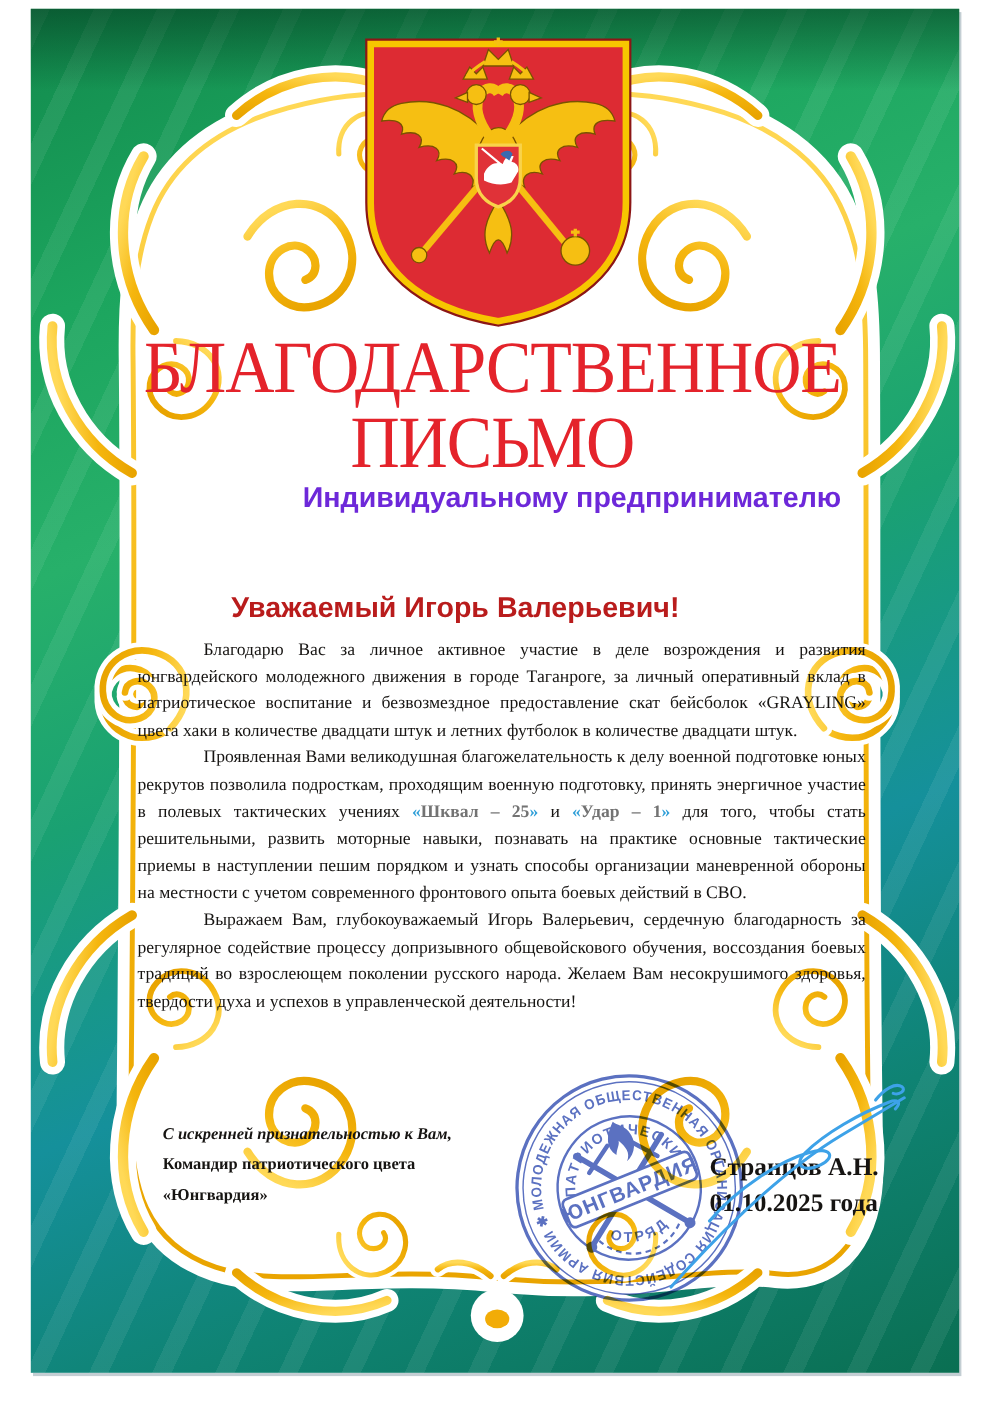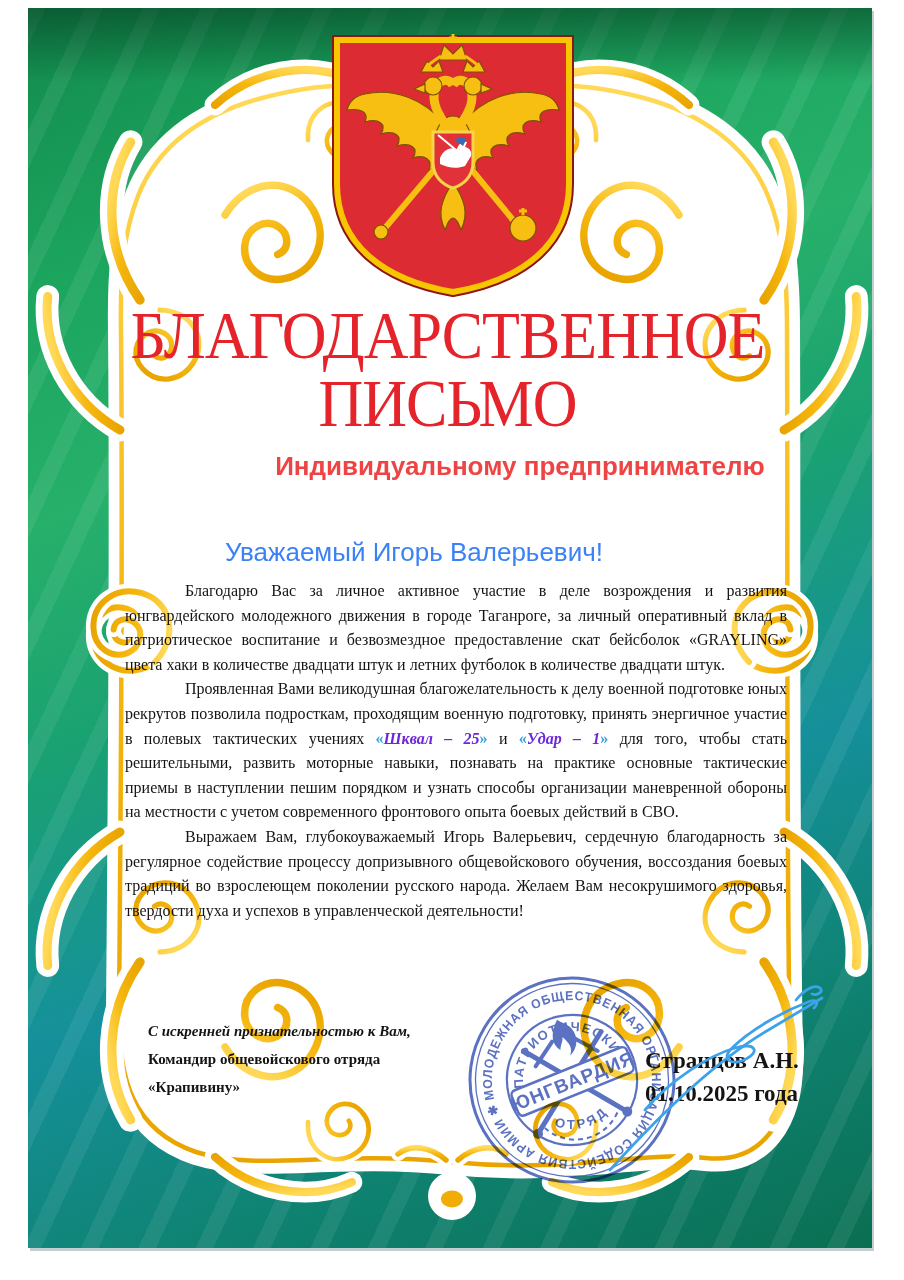--- a/index.html
+++ b/index.html
@@ -27,36 +27,36 @@
   .title-line{
     position:absolute;left:125px;width:645px;text-align:center;
     color:#e4232b;font-family:"Liberation Serif",serif;
     font-size:62px;font-weight:normal;letter-spacing:-1px;line-height:1;
     transform:scaleY(1.08);
   }
   .title-1{top:304px;}
   .title-2{top:372px;}
 
   .addressee{
-    position:absolute;left:240px;top:448px;width:560px;text-align:center;
+    position:absolute;left:240px;top:434px;width:560px;text-align:center;
     font-family:"Liberation Sans",sans-serif;font-weight:bold;
-    font-size:26px;line-height:37px;color:#ef4444;
+    font-size:26px;line-height:37px;color:#6d28d9;
   }
   .salutation{
     position:absolute;left:125px;top:537px;width:578px;text-align:center;
-    font-family:"Liberation Sans",sans-serif;font-weight:normal;
-    font-size:26px;color:#3b82f6;
+    font-family:"Liberation Sans",sans-serif;font-weight:bold;
+    font-size:26px;color:#b91c1c;
   }
   .body-text{
     position:absolute;left:125px;top:579px;width:662px;
     font-family:"Liberation Serif",serif;font-size:16px;line-height:24.6px;
     color:#161412;text-align:justify;
   }
   .body-text p{margin:0;text-indent:60px;}
-  .accent-red{color:#6d28d9;font-weight:bold;font-style:italic;}
+  .accent-red{color:#737373;font-weight:bold;}
   .accent-blue{color:#2f9fd8;font-weight:bold;}
 
   .closing{
     position:absolute;left:148px;top:1017px;width:420px;
     font-family:"Liberation Serif",serif;font-weight:bold;
     font-size:15px;line-height:28px;color:#161412;
   }
   .closing .it{font-style:italic;}
   .signer{
     position:absolute;left:645px;top:1044px;width:230px;
@@ -168,22 +168,22 @@
   <div class="salutation">Уважаемый Игорь Валерьевич!</div>
 
   <div class="body-text">
     <p>Благодарю  Вас за личное активное участие в деле возрождения и развития  юнгвардейского молодежного движения в городе Таганроге, за личный оперативный вклад в патриотическое воспитание и  безвозмездное предоставление скат бейсболок  «GRAYLING» цвета хаки в количестве двадцати штук и летних футболок  в количестве двадцати штук.</p>
     <p><span>Проявленная Вами великодушная благожелательность к делу военной подготовке юных рекрутов позволила  подросткам, проходящим военную подготовку,  принять энергичное участие  в полевых тактических учениях </span><span class="accent-blue">«</span><span class="accent-red">Шквал – 25</span><span class="accent-blue">»</span><span> и </span><span class="accent-blue">«</span><span class="accent-red">Удар – 1</span><span class="accent-blue">»</span><span> для того, чтобы стать решительными, развить моторные навыки,  познавать на практике основные тактические приемы  в наступлении пешим порядком и узнать способы организации маневренной обороны на местности  с учетом современного фронтового опыта боевых действий в СВО.</span></p>
     <p>Выражаем Вам, глубокоуважаемый Игорь Валерьевич, сердечную благодарность за регулярное содействие  процессу допризывного общевойскового обучения, воссоздания боевых  традиций во взрослеющем поколении русского народа. Желаем Вам несокрушимого здоровья, твердости духа  и успехов  в управленческой деятельности!</p>
   </div>
 
   <div class="closing">
     <div class="it">С искренней признательностью к  Вам,</div>
-    <div>Командир общевойскового отряда</div>
-    <div>«Крапивину»</div>
+    <div>Командир патриотического цвета</div>
+    <div>«Юнгвардия»</div>
   </div>
 
   <div class="signer">
     <div>Странцов А.Н.</div>
     <div>01.10.2025 года</div>
   </div>
 
   <svg class="stamp-svg" width="212" height="212" viewBox="0 0 212 212" aria-hidden="true">
     <defs>
       <path id="oArc" d="M106 106 m -80 0 a 80 80 0 1 1 160 0 a 80 80 0 1 1 -160 0"></path>

